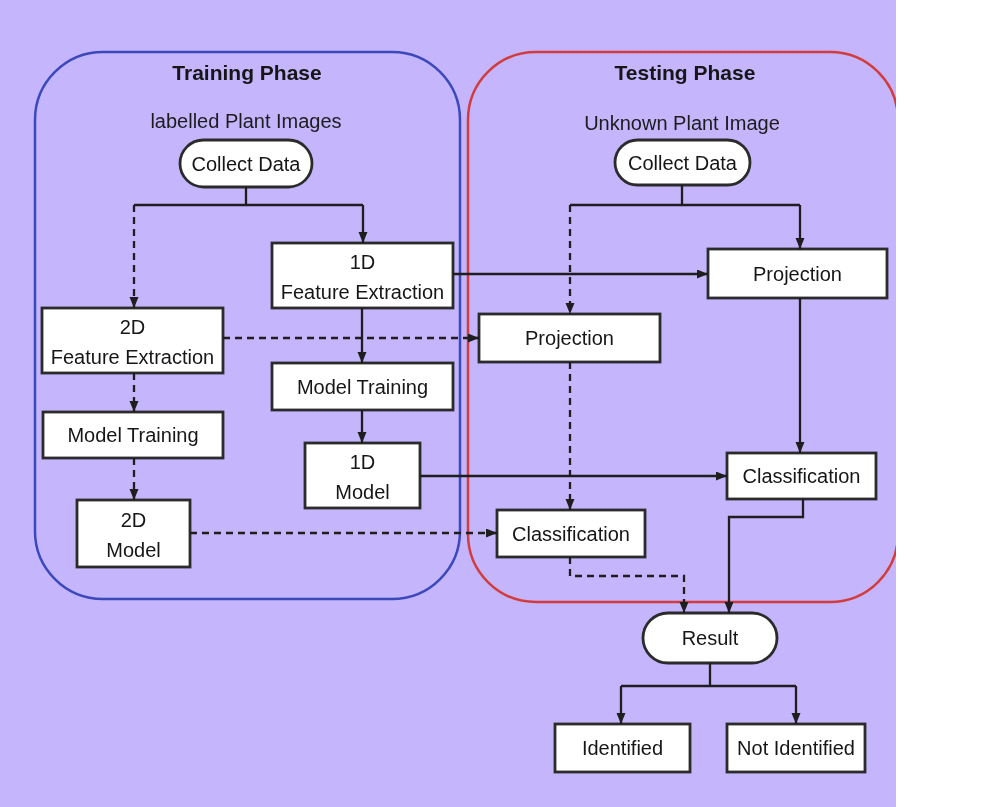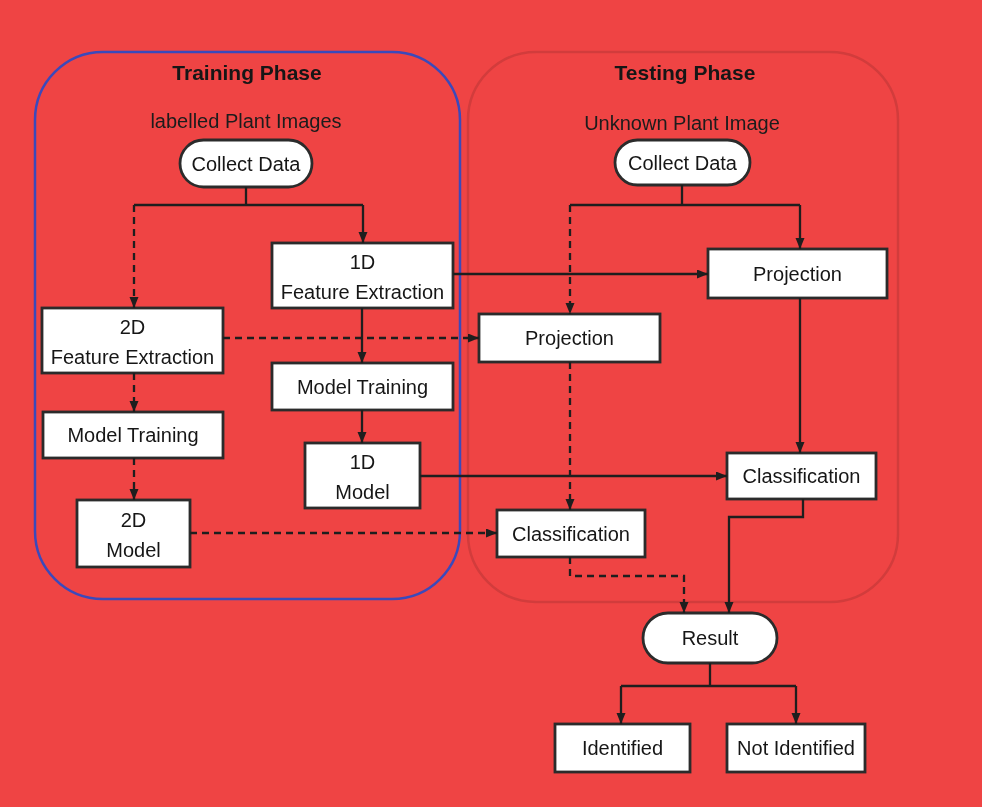--- a/index.html
+++ b/index.html
@@ -3,23 +3,23 @@
 <meta charset="utf-8">
 <style>
   html, body {
     margin: 0;
     padding: 0;
     background: #ffffff;
     font-family: "Liberation Sans", "DejaVu Sans", sans-serif;
   }
   .stage {
     position: relative;
-    width: 982px;
+    width: 896px;
     height: 807px;
-    background: #ef4444;
+    background: #c4b5fd;
     overflow: hidden;
   }
   svg { display: block; }
   .phase-title {
     font-size: 21px;
     font-weight: 700;
     fill: #161616;
     text-anchor: middle;
   }
   .phase-subtitle {

